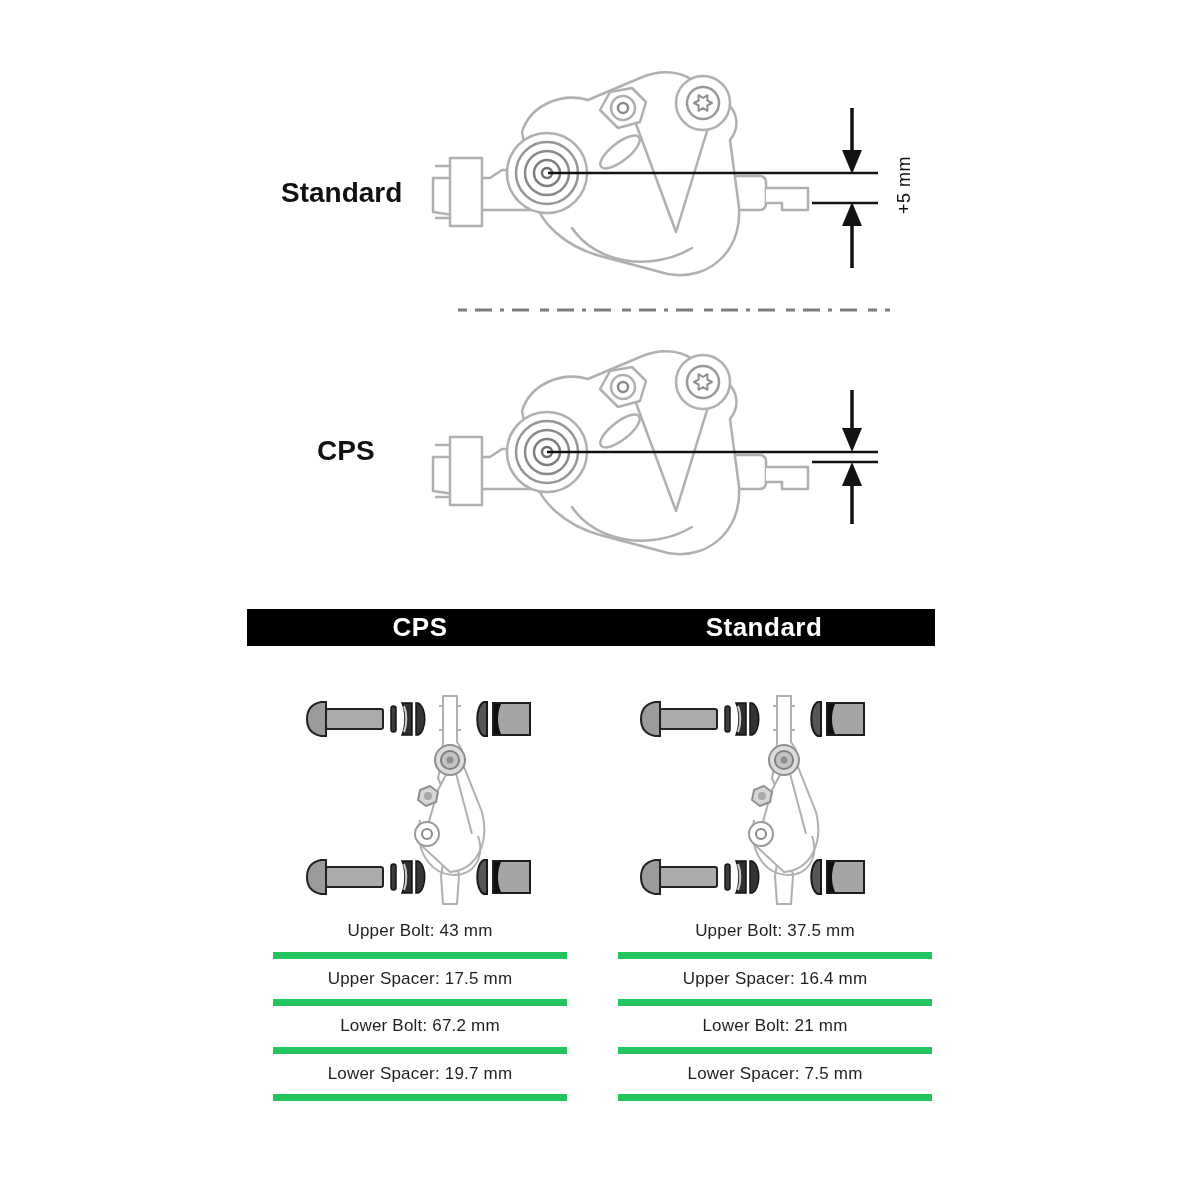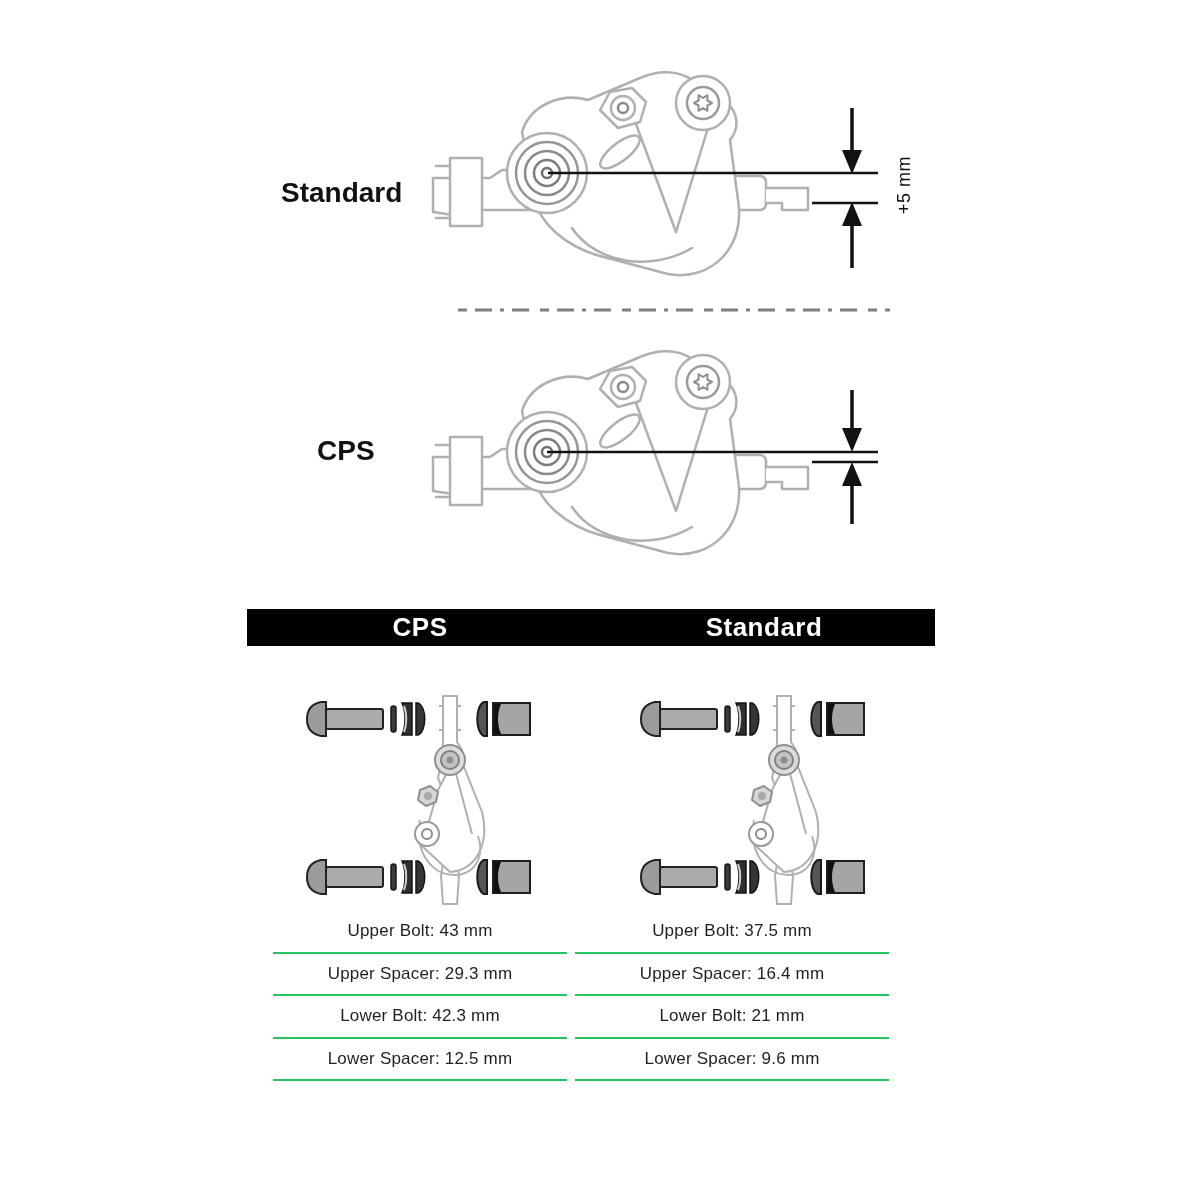--- a/index.html
+++ b/index.html
@@ -17,22 +17,22 @@
 
   .table-header{position:absolute;left:247px;top:609px;width:688px;height:37px;background:#000;}
   .table-header .hcell{position:absolute;top:0;height:37px;display:flex;align-items:center;
                        justify-content:center;color:#fff;font-weight:bold;font-size:26px;
                        letter-spacing:0.5px;}
   .hcell-cps{left:0;width:346px;}
   .hcell-standard{left:346px;width:342px;}
 
   .spec-col{position:absolute;top:911px;}
   .spec-col-cps{left:273px;width:294px;}
-  .spec-col-standard{left:575px;width:314px;}
-  .spec-row{height:40.5px;border-bottom:2px solid #22c55e;display:flex;align-items:center;
+  .spec-col-standard{left:618px;width:314px;}
+  .spec-row{height:40.5px;border-bottom:7px solid #22c55e;display:flex;align-items:center;
             justify-content:center;font-size:17px;color:#1f1f1f;letter-spacing:0.2px;}
 </style>
 </head>
 <body>
 
 <div class="stage">
 
   <svg class="art" width="1200" height="1200" viewBox="0 0 1200 1200">
     <defs>
 
@@ -136,25 +136,25 @@
 
   <div class="section-label label-cps">CPS</div>
 
   <div class="table-header">
     <div class="hcell hcell-cps">CPS</div>
     <div class="hcell hcell-standard">Standard</div>
   </div>
 
   <div class="spec-col spec-col-cps">
     <div class="spec-row">Upper Bolt: 43 mm</div>
-    <div class="spec-row">Upper Spacer: 29.3 mm</div>
-    <div class="spec-row">Lower Bolt: 42.3 mm</div>
-    <div class="spec-row">Lower Spacer: 12.5 mm</div>
+    <div class="spec-row">Upper Spacer: 17.5 mm</div>
+    <div class="spec-row">Lower Bolt: 67.2 mm</div>
+    <div class="spec-row">Lower Spacer: 19.7 mm</div>
   </div>
 
   <div class="spec-col spec-col-standard">
     <div class="spec-row">Upper Bolt: 37.5 mm</div>
     <div class="spec-row">Upper Spacer: 16.4 mm</div>
     <div class="spec-row">Lower Bolt: 21 mm</div>
-    <div class="spec-row">Lower Spacer: 9.6 mm</div>
+    <div class="spec-row">Lower Spacer: 7.5 mm</div>
   </div>
 
 </div>
 
 </body></html>

